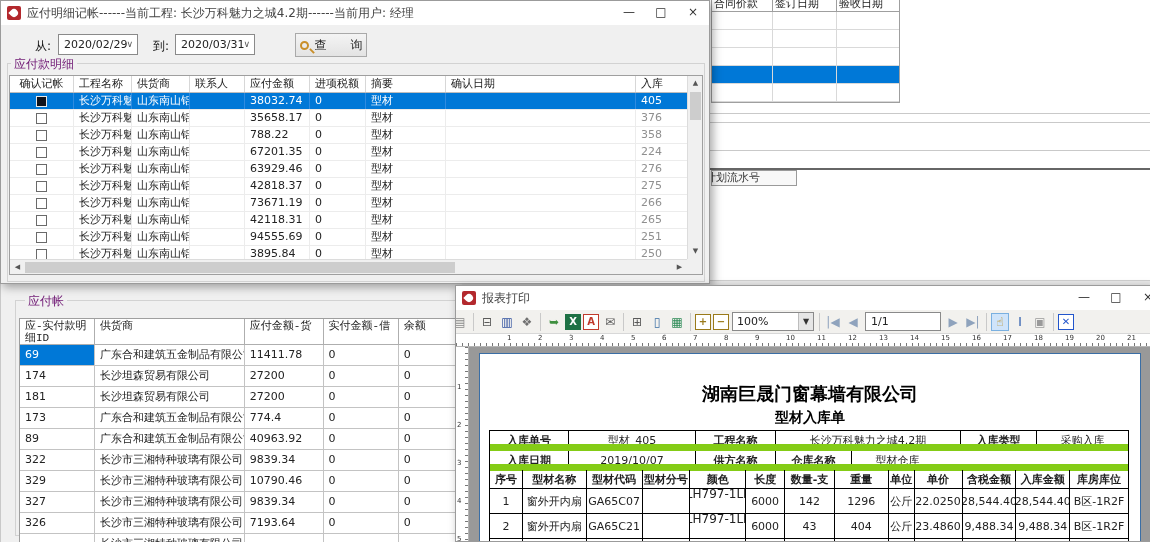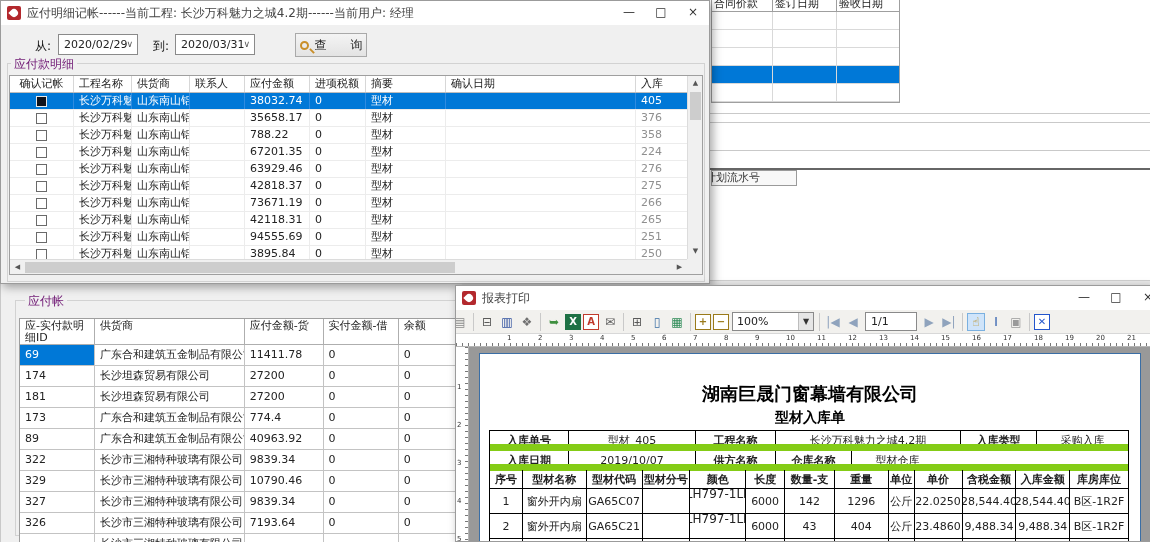--- a/index.html
+++ b/index.html
@@ -64,40 +64,40 @@
 .hscroll { position:absolute; left:0; right:15px; bottom:0; height:15px; background:#f0f0f0; border-top:1px solid #dcdcdc; font-size:7px; color:#555; }
 .hscroll .lf,.hscroll .rt { position:absolute; top:0; width:15px; height:15px; text-align:center; line-height:15px; }
 .hscroll .rt { right:0; }
 .hthumb { position:absolute; left:15px; top:2px; width:430px; height:11px; background:#cdcdcd; }
 .corner { position:absolute; right:0; bottom:0; width:15px; height:15px; background:#f0f0f0; }
 
 
 #paypanel { left:0; top:284px; width:462px; height:258px; background:#f0f0f0; z-index:1; border-left:1px solid #c9c9c9; }
 #t2wrap { position:absolute; left:18px; top:34px; width:437px; background:#fff; border:1px solid #9f9f9f; overflow:hidden; }
 #t2head { display:flex; height:26px; border-bottom:1px solid #aeaeae; font-size:11px; }
-#t2head > div { padding:1px 0 12px 5px; border-right:1px solid #aeaeae; overflow:hidden; line-height:12px; display:flex; align-items:center; }
+#t2head > div { padding:1px 0 12px 5px; border-right:1px solid #aeaeae; overflow:hidden; line-height:12px; display:flex; align-items:center;font-family:Liberation Mono, monospace; }
 #t2head > div:first-child { align-items:flex-start; }
 .t2row { display:flex; height:21px; border-bottom:1px solid #c3c3c3; font-size:11px; }
 .t2row > div { line-height:20px; padding-left:5px; border-right:1px solid #c3c3c3; overflow:hidden; white-space:nowrap; }
 .p0{width:80px;} .p1{width:160px;} .p2{width:84px;} .p3{width:80px;} .p4{width:60px;border-right:none!important;}
 .selcell { background:#0078d7; color:#fff; }
 
 
 #repwin { left:455px; top:285px; width:696px; height:257px; z-index:5; }
 #repwin .win-btns { margin-right:-14px; }
 .toolbar { height:24px; background:#f2f1ee; border-bottom:1px solid #d8d8d8; display:flex; align-items:center; padding-left:2px; overflow:hidden; }
 .tb-icon { width:18px; height:18px; margin:0 1px; display:flex; align-items:center; justify-content:center; font-size:12px; border:1px solid transparent; flex:0 0 auto; }
 .tb-icon.box { background:#fff; border:1px solid currentColor; font-size:10px; font-weight:bold; width:16px; height:16px; }
 .tb-icon.fill { color:#fff !important; font-size:10px; font-weight:bold; width:16px; height:16px; }
 .tb-icon.active { background:#cfe4fa; border:1px solid #7ab0e0; }
 .tb-icon.edge { margin-left:-7px; }
 .tb-sep { width:1px; height:18px; background:#c9c9c9; margin:0 3px; flex:0 0 auto; }
 .tb-combo { width:82px; height:19px; background:#fff; border:1px solid #8a8a8a; font-size:11px; line-height:17px; padding-left:4px; position:relative; margin:0 2px; flex:0 0 auto; }
 .tb-combo .arr { position:absolute; right:0; top:0; width:15px; height:17px; background:#e6e6e6; border-left:1px solid #bdbdbd; text-align:center; font-size:8px; line-height:17px; color:#333; }
-.tb-page { width:52px; height:19px; background:#fff; border:1px solid #8a8a8a; font-size:11px; line-height:17px; padding-left:5px; margin:0 2px; flex:0 0 auto; }
+.tb-page { width:76px; height:19px; background:#fff; border:1px solid #8a8a8a; font-size:11px; line-height:17px; padding-left:5px; margin:0 2px; flex:0 0 auto; }
 .hruler { position:absolute; left:0; right:0; top:48px; height:13px; background:#fff; border-bottom:1px solid #b5b5b5;
   background-image:repeating-linear-gradient(to right, #777 0 1px, transparent 1px 6px); background-size:100% 3px; background-position:0 bottom; background-repeat:no-repeat; }
 .hruler span { position:absolute; top:0; font-size:7px; color:#333; }
 .vruler { position:absolute; left:0; top:61px; bottom:0; width:13px; background:#fff; border-right:1px solid #b5b5b5;
   background-image:repeating-linear-gradient(to bottom, #777 0 1px, transparent 1px 6px); background-size:3px 100%; background-position:right 0; background-repeat:no-repeat; }
 .vruler span { position:absolute; left:1px; font-size:7px; color:#333; }
 .preview { position:absolute; left:13px; right:0; top:61px; bottom:0; background:#999; overflow:hidden; }
 .page { position:absolute; left:10px; top:6px; width:662px; height:200px; background:#fff; border:1px solid #3a6ea5; }
 .rep-company { position:absolute; left:0; top:28px; width:100%; text-align:center; font-size:18px; font-weight:bold; color:#000; }
 .rep-doc { position:absolute; left:0; top:55px; width:100%; text-align:center; font-size:14px; font-weight:bold; color:#000; }

